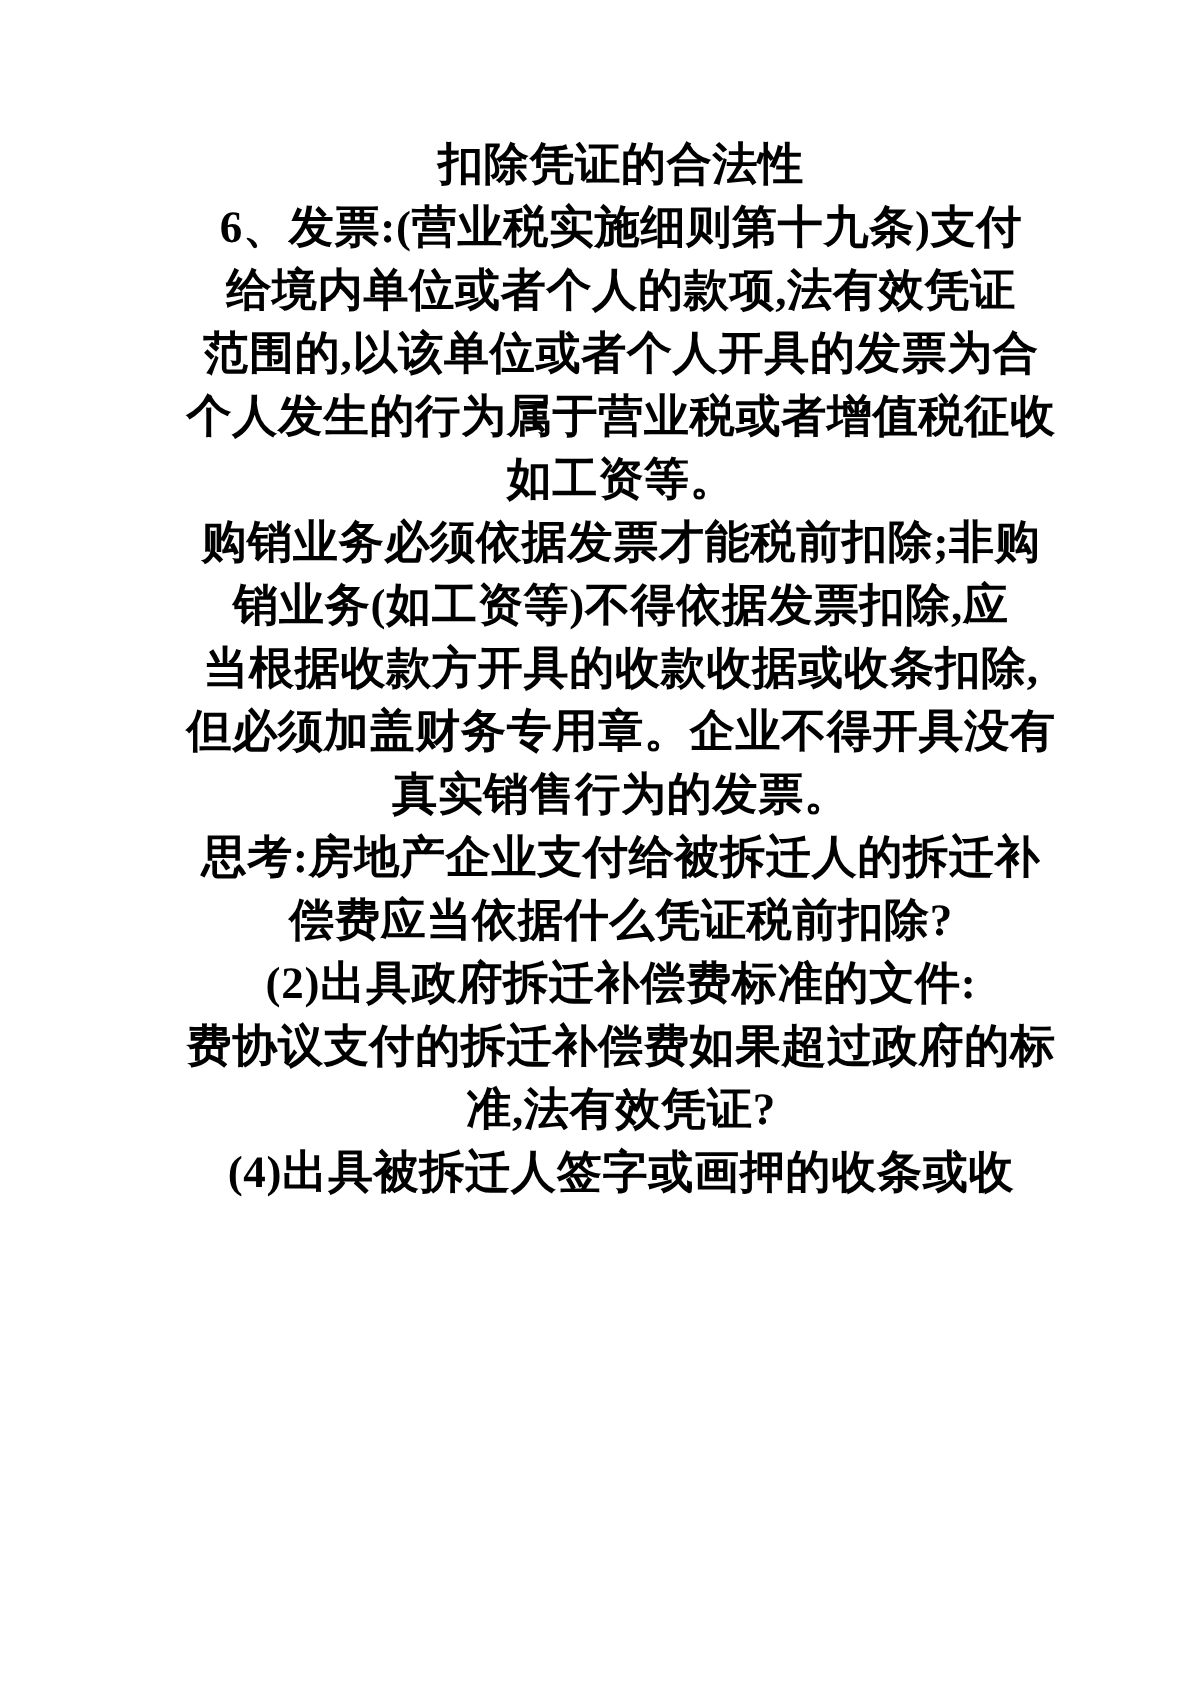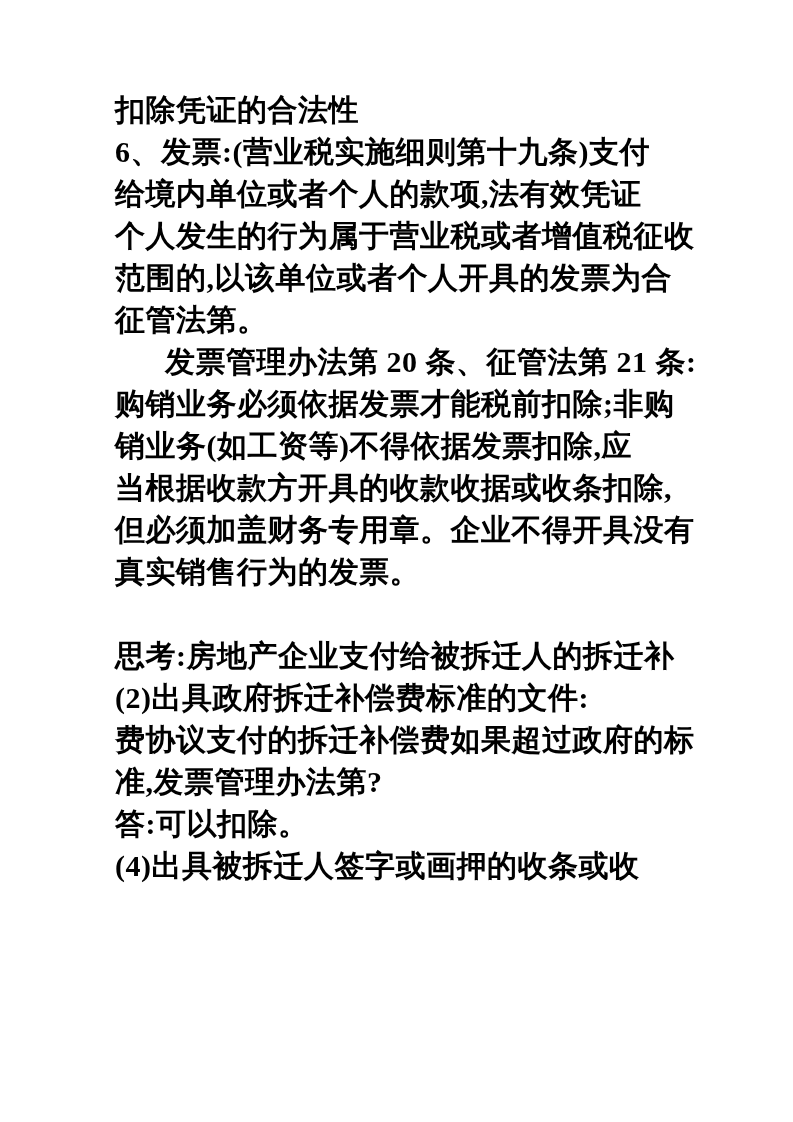--- a/index.html
+++ b/index.html
@@ -17,57 +17,56 @@
     background: #ffffff;
     font-family: "Liberation Serif", "DejaVu Serif", serif;
     font-weight: 700;
     color: #000000;
   }
   .doc {
     position: absolute;
     top: 89px;
     left: 115px;
     right: 80px;
+    text-align: center;
   }
   .line {
     font-size: 30px;
     line-height: 42px;
     height: 42px;
     letter-spacing: 0.5px;
     white-space: nowrap;
   }
   .indent-line {
     text-indent: 50px;
   }
   .gap-before {
-    margin-top: 42px;
   }
 </style>
 </head>
 <body>
 
 <div class="page">
   <div class="doc">
 
     <div class="line">扣除凭证的合法性</div>
 
     <div class="line">6、发票:(营业税实施细则第十九条)支付</div>
     <div class="line">给境内单位或者个人的款项,法有效凭证</div>
+    <div class="line">范围的,以该单位或者个人开具的发票为合</div>
     <div class="line">个人发生的行为属于营业税或者增值税征收</div>
-    <div class="line">范围的,以该单位或者个人开具的发票为合</div>
-    <div class="line">征管法第。</div>
+    <div class="line">如工资等。</div>
 
-    <div class="line indent-line">发票管理办法第 20 条、征管法第 21 条:</div>
     <div class="line">购销业务必须依据发票才能税前扣除;非购</div>
     <div class="line">销业务(如工资等)不得依据发票扣除,应</div>
     <div class="line">当根据收款方开具的收款收据或收条扣除,</div>
     <div class="line">但必须加盖财务专用章。企业不得开具没有</div>
     <div class="line">真实销售行为的发票。</div>
 
     <div class="line gap-before">思考:房地产企业支付给被拆迁人的拆迁补</div>
+    <div class="line">偿费应当依据什么凭证税前扣除?</div>
     <div class="line">(2)出具政府拆迁补偿费标准的文件:</div>
     <div class="line">费协议支付的拆迁补偿费如果超过政府的标</div>
-    <div class="line">准,发票管理办法第?</div>
-    <div class="line">答:可以扣除。</div>
+    <div class="line">准,法有效凭证?</div>
     <div class="line">(4)出具被拆迁人签字或画押的收条或收</div>
 
   </div>
 </div>
 
 </body></html>

